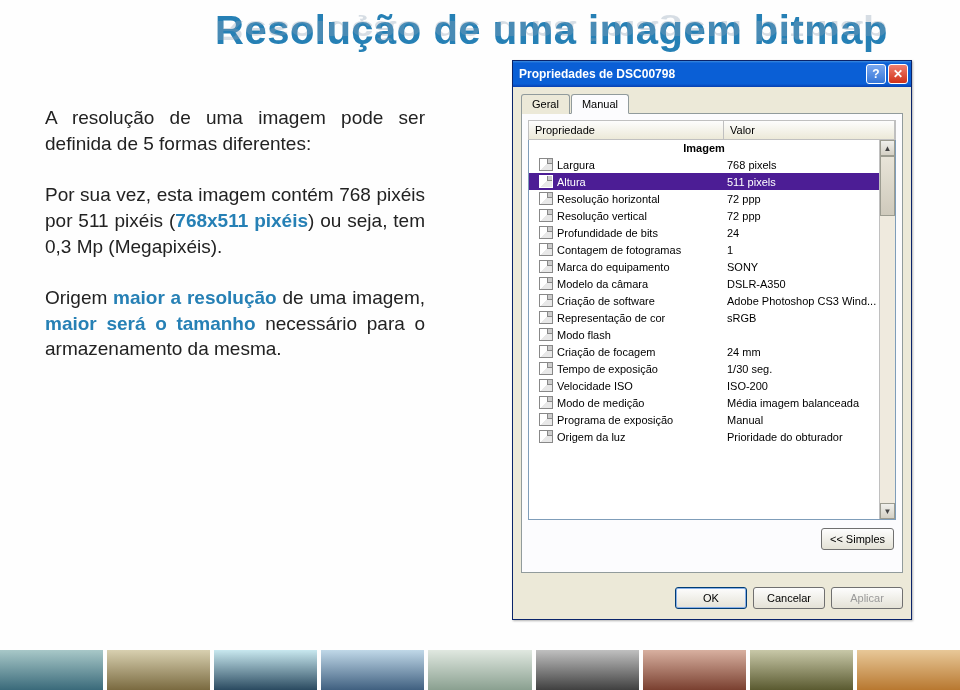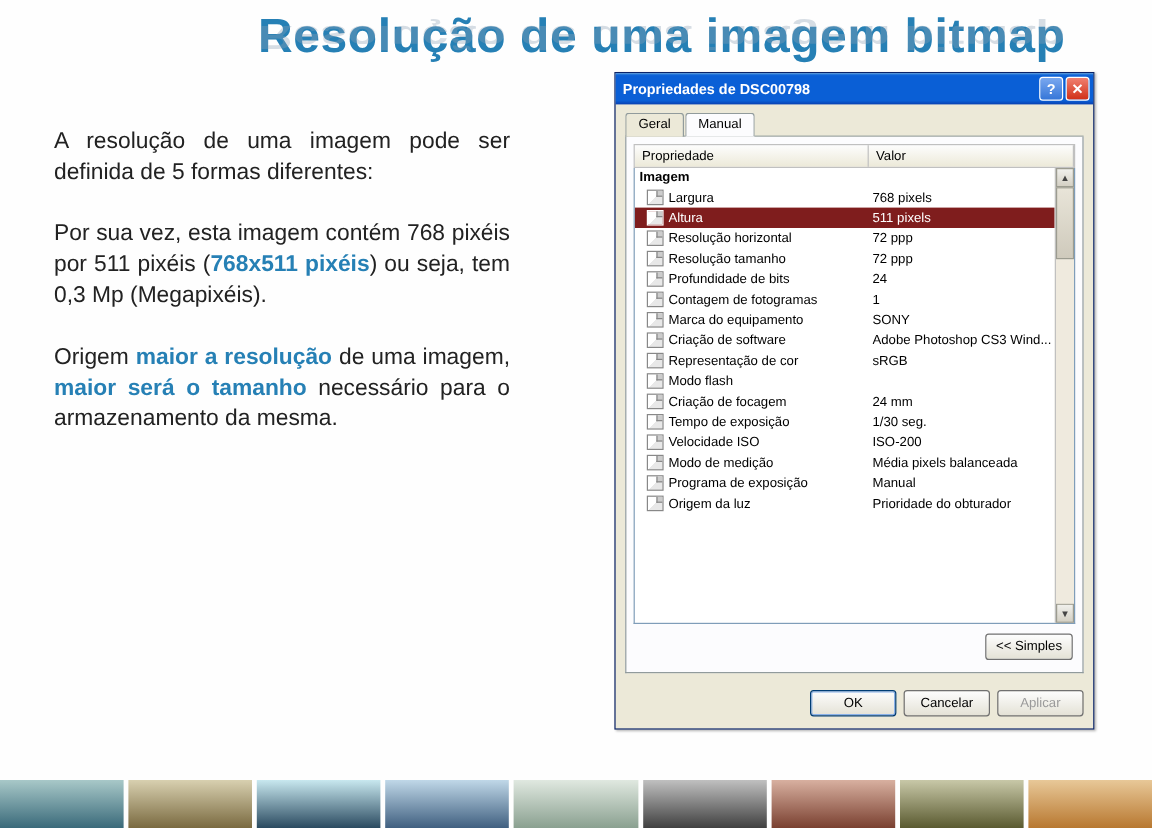--- a/index.html
+++ b/index.html
@@ -121,21 +121,21 @@
   }
   .tab.active {
     background: #fcfcfe;
     border-bottom: 1px solid #fcfcfe;
     z-index: 2;
   }
   .panel {
     background: #fcfcfe;
     border: 1px solid #919b9c;
     border-top: none;
-    padding: 6px 6px 10px 6px;
+    padding: 6px 6px 22px 6px;
   }
   .listhdr {
     display: flex;
     background: linear-gradient(180deg,#fdfdfd,#ece9d8);
     border: 1px solid #c0c0c0;
     font-size: 11px;
   }
   .listhdr .col {
     padding: 3px 6px;
     border-right: 1px solid #c0c0c0;
@@ -151,28 +151,29 @@
   }
   .listrows {
     flex: 1;
     overflow: hidden;
   }
   .grp {
     padding: 2px 4px;
     font-weight: bold;
     color: #000;
     font-size: 11px;
+    text-align: center;
   }
   .row {
     display: flex;
     height: 17px;
     align-items: center;
     font-size: 11px;
   }
-  .row.sel { background: #7f1d1d; color: #fff; }
+  .row.sel { background: #4c1d95; color: #fff; }
   .row .ic {
     width: 14px; height: 13px;
     margin: 0 4px 0 10px;
     border: 1px solid #888;
     background: linear-gradient(135deg,#fff 50%,#e8e8e8 50%);
     position: relative;
   }
   .row .ic::before{
     content:"";
     position:absolute;top:0;right:0;width:4px;height:4px;
@@ -271,40 +272,45 @@
               <div class="p">Altura</div>
               <div class="v">511 pixels</div>
             </div>
             <div class="row">
               <div class="ic"></div>
               <div class="p">Resolução horizontal</div>
               <div class="v">72 ppp</div>
             </div>
             <div class="row">
               <div class="ic"></div>
-              <div class="p">Resolução tamanho</div>
+              <div class="p">Resolução vertical</div>
               <div class="v">72 ppp</div>
             </div>
             <div class="row">
               <div class="ic"></div>
               <div class="p">Profundidade de bits</div>
               <div class="v">24</div>
             </div>
             <div class="row">
               <div class="ic"></div>
               <div class="p">Contagem de fotogramas</div>
               <div class="v">1</div>
             </div>
             <div class="row">
               <div class="ic"></div>
               <div class="p">Marca do equipamento</div>
               <div class="v">SONY</div>
             </div>
             <div class="row">
               <div class="ic"></div>
+              <div class="p">Modelo da câmara</div>
+              <div class="v">DSLR-A350</div>
+            </div>
+            <div class="row">
+              <div class="ic"></div>
               <div class="p">Criação de software</div>
               <div class="v">Adobe Photoshop CS3 Wind...</div>
             </div>
             <div class="row">
               <div class="ic"></div>
               <div class="p">Representação de cor</div>
               <div class="v">sRGB</div>
             </div>
             <div class="row">
               <div class="ic"></div>
@@ -322,21 +328,21 @@
               <div class="v">1/30 seg.</div>
             </div>
             <div class="row">
               <div class="ic"></div>
               <div class="p">Velocidade ISO</div>
               <div class="v">ISO-200</div>
             </div>
             <div class="row">
               <div class="ic"></div>
               <div class="p">Modo de medição</div>
-              <div class="v">Média pixels balanceada</div>
+              <div class="v">Média imagem balanceada</div>
             </div>
             <div class="row">
               <div class="ic"></div>
               <div class="p">Programa de exposição</div>
               <div class="v">Manual</div>
             </div>
             <div class="row">
               <div class="ic"></div>
               <div class="p">Origem da luz</div>
               <div class="v">Prioridade do obturador</div>

